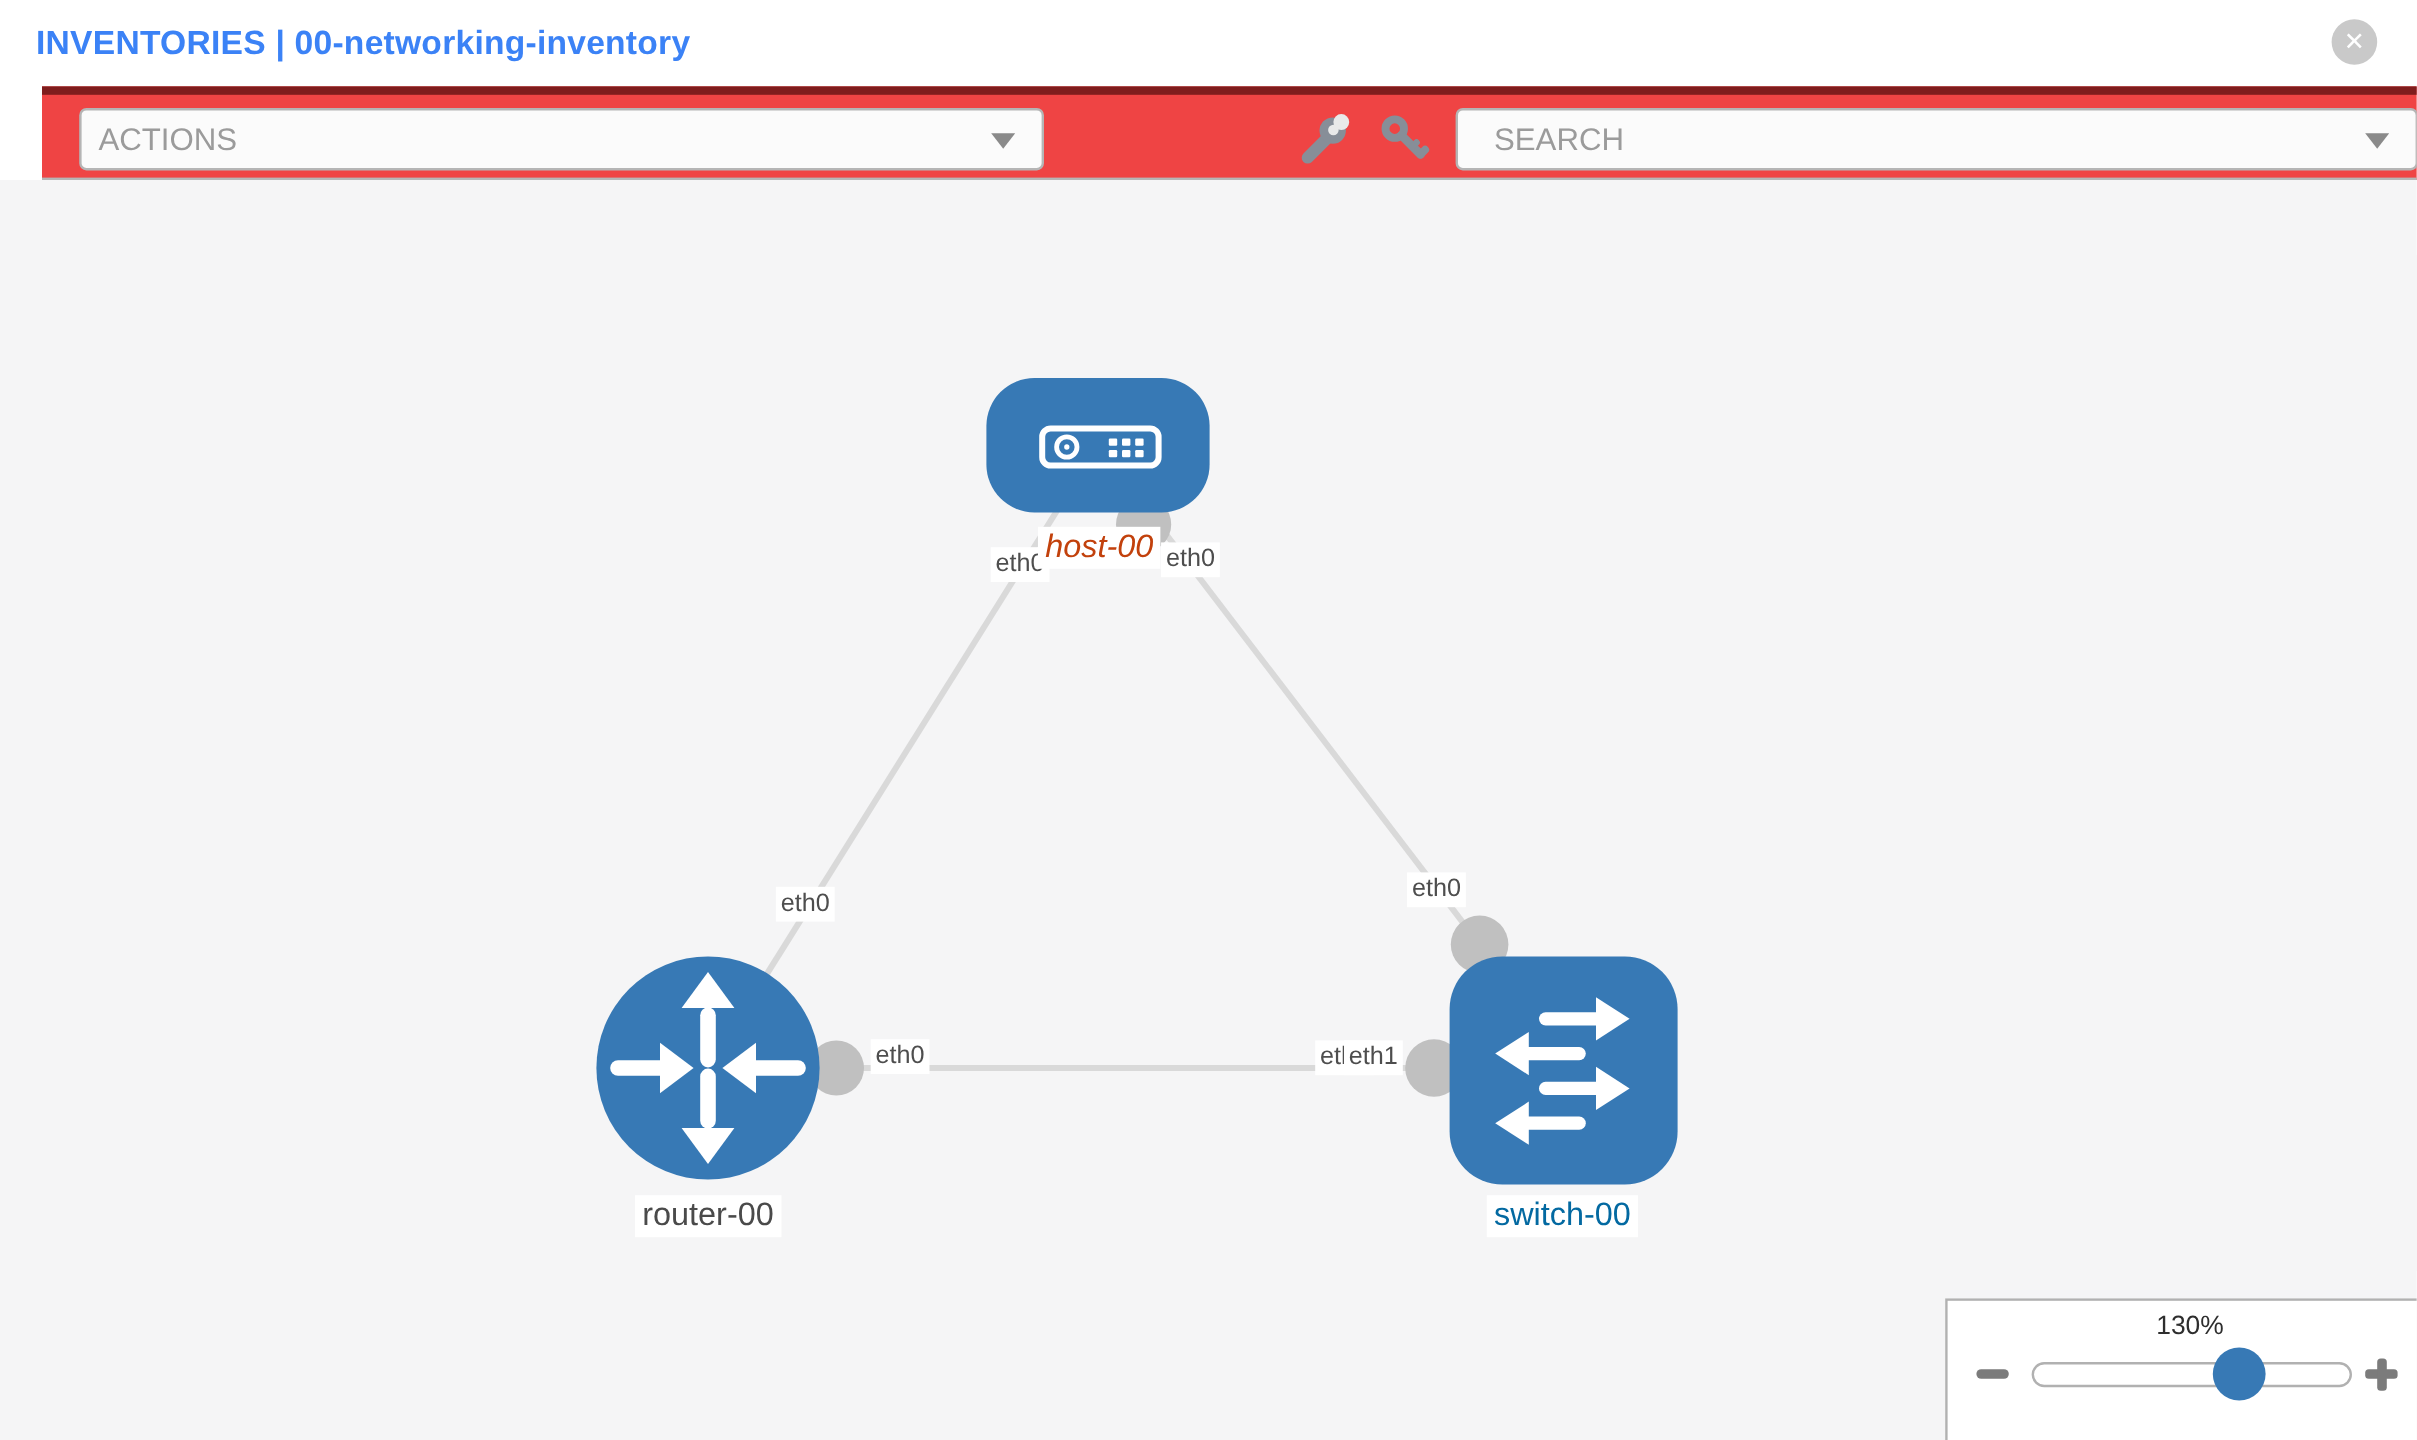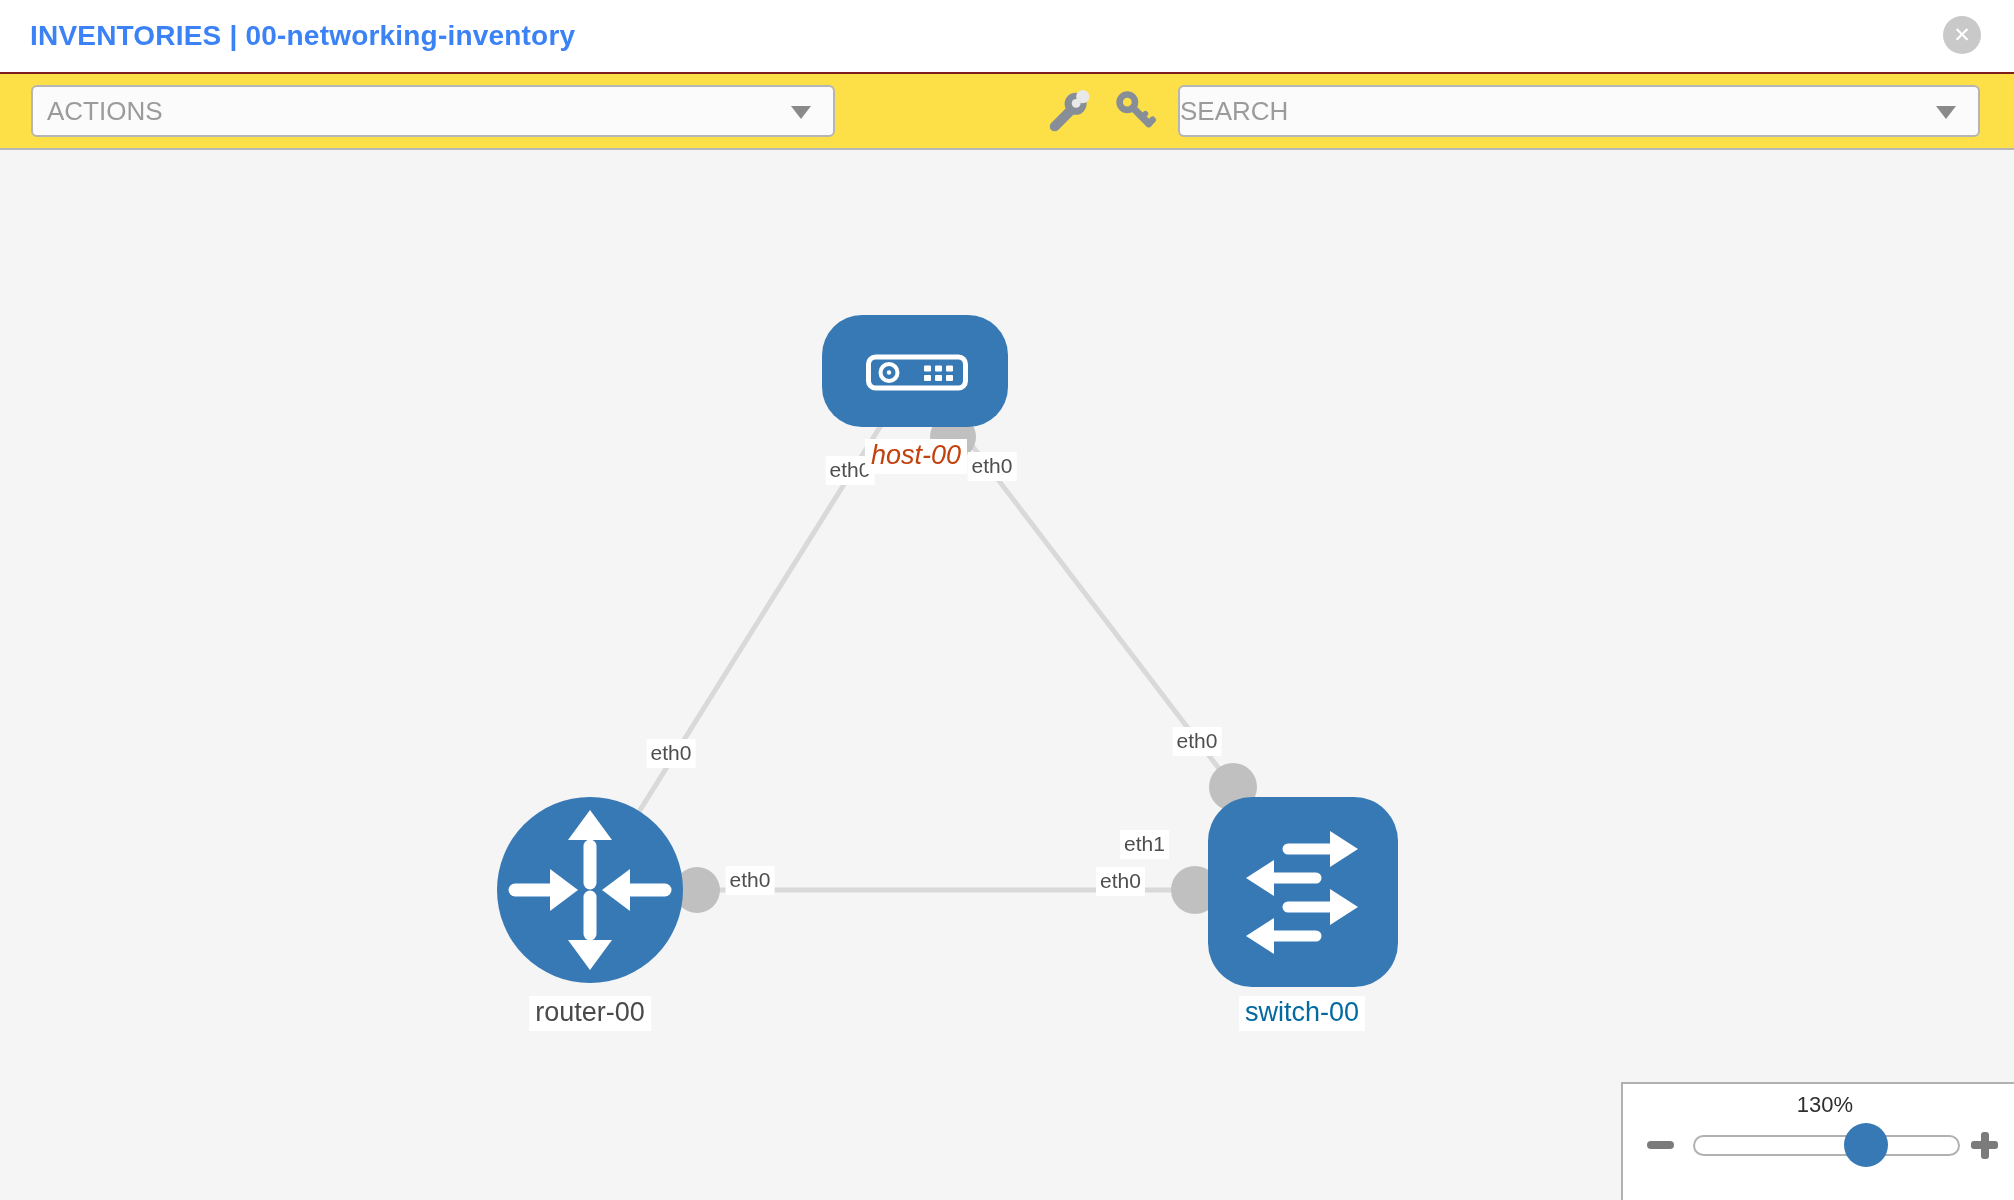--- a/index.html
+++ b/index.html
@@ -8,27 +8,27 @@
 
   
   .app-header { position:relative; height:72px; background:#fff; }
   .app-title { position:absolute; left:30px; top:20px; font-size:28px; font-weight:bold;
     color:#3b82f6; letter-spacing:0.2px; }
   .close-btn { position:absolute; left:1943px; top:16px; width:38px; height:38px;
     border-radius:50%; background:#c9c9c9; color:#fff; font-size:21px; font-weight:bold;
     display:flex; align-items:center; justify-content:center; cursor:pointer; }
 
   
-  .toolbar { position:relative; height:78px; background:#fde047;
-    border-top:2px solid #7f1d1d; border-bottom:2px solid #b6b6b6; }
+  .toolbar { position:relative; height:78px; background:#ef4444;
+    border-top:7px solid #7f1d1d; border-bottom:2px solid #b6b6b6;margin-left:35px; }
   .select-box { position:absolute; top:11px; height:52px; background:#fbfbfb;
     border:2px solid #b5b5b5; border-radius:6px; display:flex; align-items:center;
     color:#9b9b9b; font-size:26px; cursor:pointer; }
   .actions-box { left:31px; width:804px; padding-left:14px; }
-  .search-box { left:1178px; width:802px; }
+  .search-box { left:1178px; width:802px; padding-left:30px; }
   .caret { position:absolute; right:22px; top:50%; margin-top:-5px; width:0; height:0;
     border-left:10px solid transparent; border-right:10px solid transparent;
     border-top:13px solid #8a8a8a; }
   .tool-icon-btn { position:absolute; top:16px; width:46px; height:46px; cursor:pointer;
     display:flex; align-items:center; justify-content:center; }
   .wrench-pos { left:1046px; } .key-pos { left:1112px; }
 
   
   .canvas { position:relative; width:2014px; height:1050px; background:#f5f5f6; overflow:hidden; }
   .canvas svg.topo { position:absolute; left:0; top:0; z-index:1; }
@@ -152,21 +152,21 @@
       </g>
     </g>
   </svg>
 
   <div class="lbl if-lbl ctr" style="left:850px; top:306px;">eth0</div>
   <div class="lbl if-lbl ctr" style="left:992px; top:302px;">eth0</div>
   <div class="lbl if-lbl ctr" style="left:671px; top:589px;">eth0</div>
   <div class="lbl if-lbl ctr" style="left:750px; top:716px;">eth0</div>
   <div class="lbl if-lbl ctr" style="left:1197px; top:577px;">eth0</div>
   <div class="lbl if-lbl" style="left:1096px; top:717px;">eth0</div>
-  <div class="lbl if-lbl" style="left:1120px; top:680px;text-align:right;">eth1</div>
+  <div class="lbl if-lbl" style="left:1120px; top:717px;text-align:right;">eth1</div>
 
   <div class="lbl node-lbl" style="left:916px; top:289px; color:#c2410c;font-style:italic;">host-00</div>
   <div class="lbl node-lbl" style="left:590px; top:846px; color:#4a4a4a;text-align:center;">router-00</div>
   <div class="lbl node-lbl" style="left:1302px; top:846px; color:#0369a1;">switch-00</div>
 
   <div class="zoom-panel">
     <div class="zoom-value">130%</div>
     <div class="zoom-minus-bar"></div>
     <div class="zoom-track"></div>
     <div class="zoom-handle"></div>

